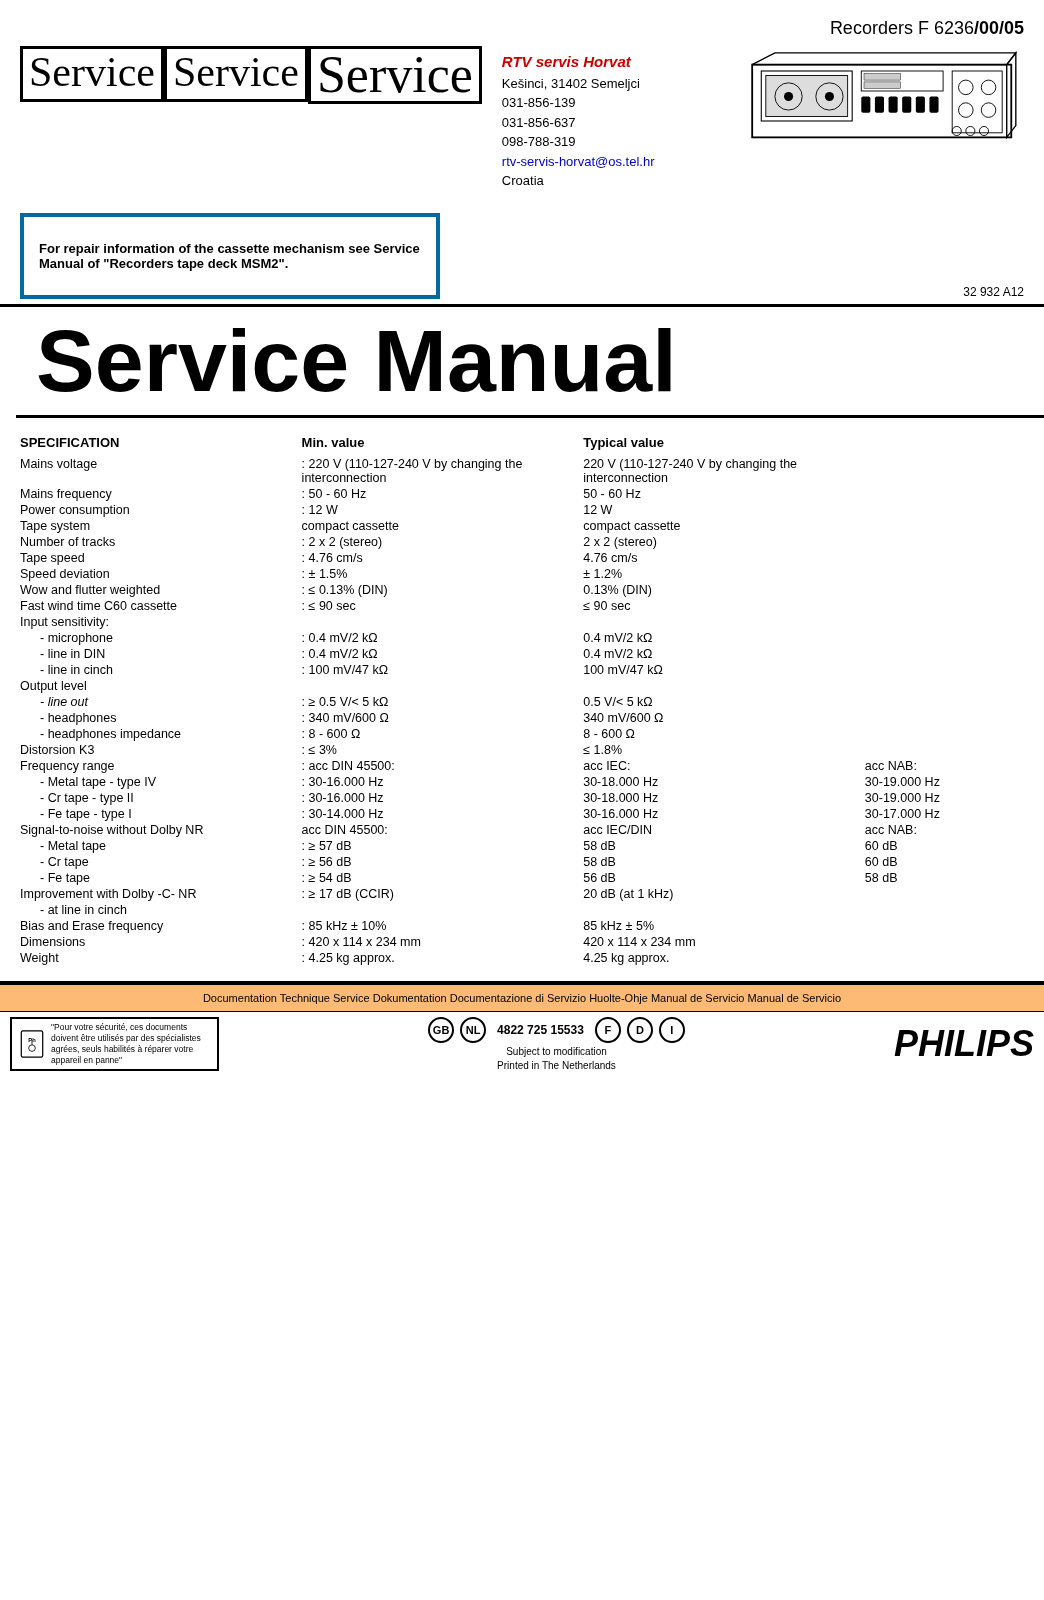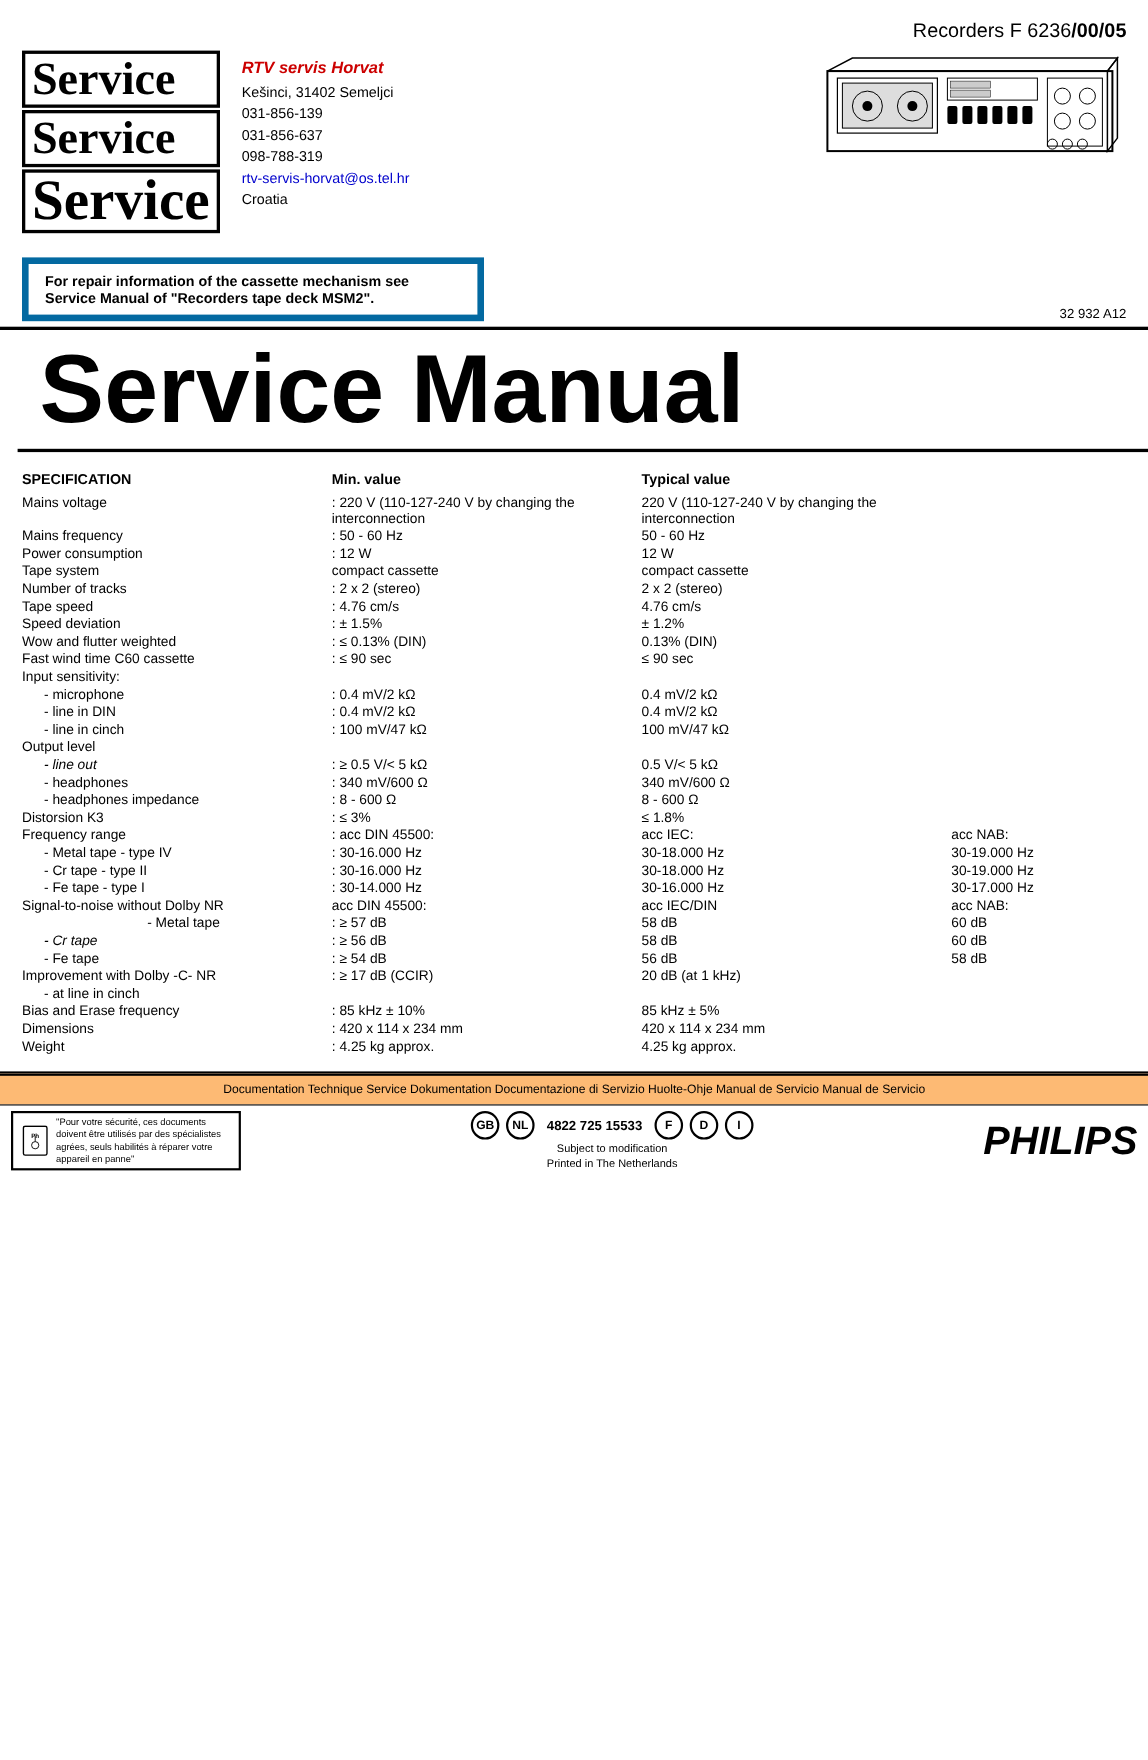--- a/index.html
+++ b/index.html
@@ -35,23 +35,23 @@
 
     .top-content {
       display: flex;
       flex-direction: row;
       align-items: flex-start;
       gap: 20px;
     }
 
     .service-logo {
       display: flex;
-      flex-direction: column;
+      flex-direction: row;
       line-height: 1;
-      font-weight: bold;
+      font-weight: normal;
       border-radius: 17px;
     }
     .service-logo .s1 { font-size: 42px; font-family: 'Times New Roman', serif; border: 3px solid #000; padding: 2px 6px; display: inline-block; margin-bottom: 2px; }
     .service-logo .s2 { font-size: 42px; font-family: 'Times New Roman', serif; border: 3px solid #000; padding: 2px 6px; display: inline-block; margin-bottom: 2px; }
     .service-logo .s3 { font-size: 52px; font-family: 'Times New Roman', serif; border: 3px solid #000; padding: 0px 6px; display: inline-block; }
 
     .company-info {
       margin-top: 5px;
       line-height: 1.5;
     }
@@ -67,22 +67,22 @@
     .device-image {
       margin-left: auto;
       margin-top: 5px;
     }
     .device-image svg {
       width: 280px;
       height: 100px;
     }
 
     .notice-box {
-      border: 6px solid #0369a1;
-      padding: 8px 15px;
+      border: 4px solid #0369a1;
+      padding: 24px 15px;
       margin-top: 12px;
       font-size: 13px;
       font-weight: bold;
       max-width: 420px;
     }
     .ref-number {
       text-align: right;
       margin-top: 5px;
       font-size: 12px;
     }
@@ -414,27 +414,27 @@
           <td>30-16.000 Hz</td>
           <td>30-17.000 Hz</td>
         </tr>
         <tr>
           <td>Signal-to-noise without Dolby NR</td>
           <td>acc DIN 45500:</td>
           <td>acc IEC/DIN</td>
           <td>acc NAB:</td>
         </tr>
         <tr>
-          <td style="padding-left: 20px; text-align: center;">- Metal tape</td>
+          <td style="padding-left: 20px;">- Metal tape</td>
           <td>: ≥ 57 dB</td>
           <td>58 dB</td>
           <td>60 dB</td>
         </tr>
         <tr>
-          <td style="padding-left: 20px; font-style: italic;">- Cr tape</td>
+          <td style="padding-left: 20px;">- Cr tape</td>
           <td>: ≥ 56 dB</td>
           <td>58 dB</td>
           <td>60 dB</td>
         </tr>
         <tr>
           <td style="padding-left: 20px;">- Fe tape</td>
           <td>: ≥ 54 dB</td>
           <td>56 dB</td>
           <td>58 dB</td>
         </tr>

